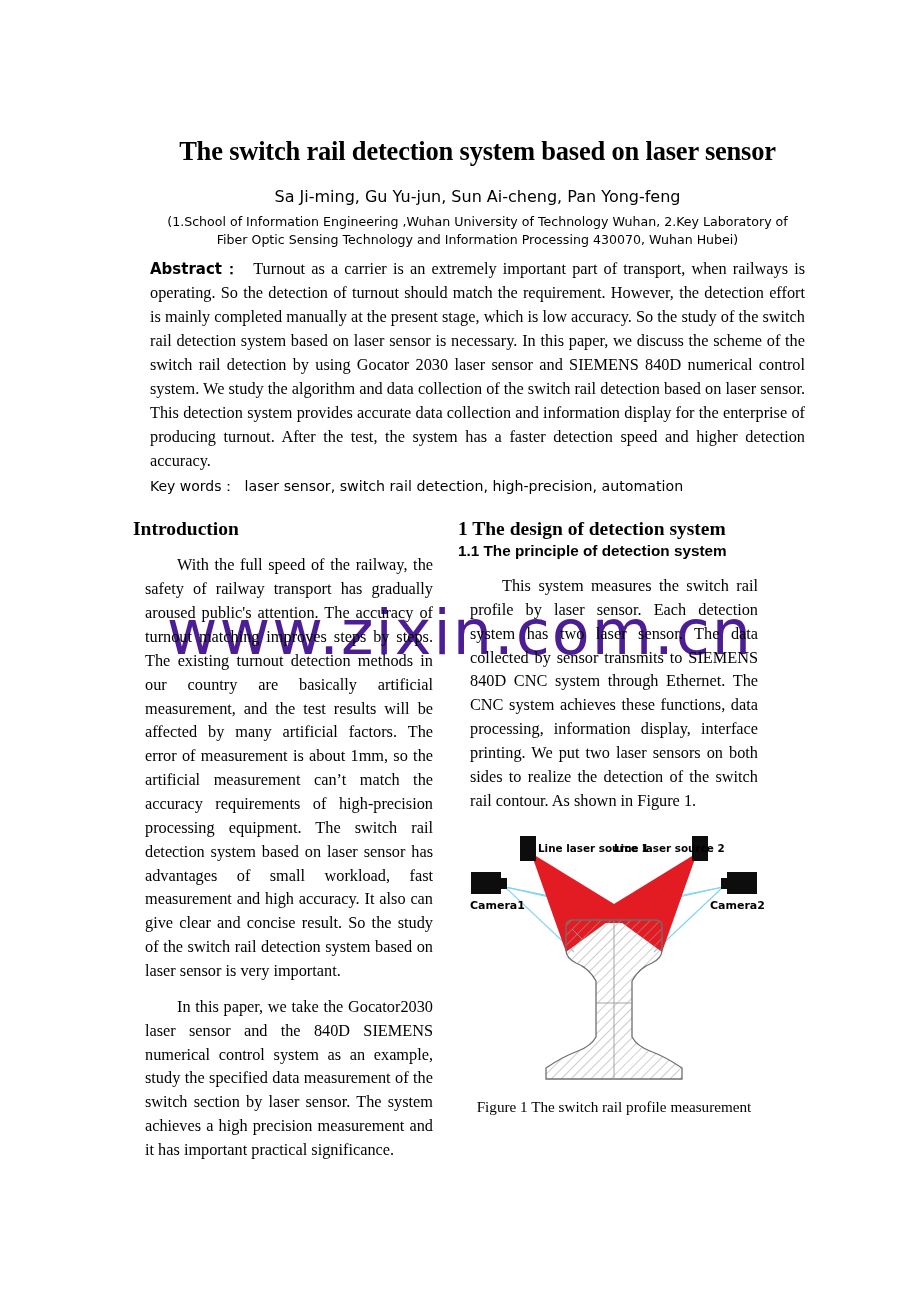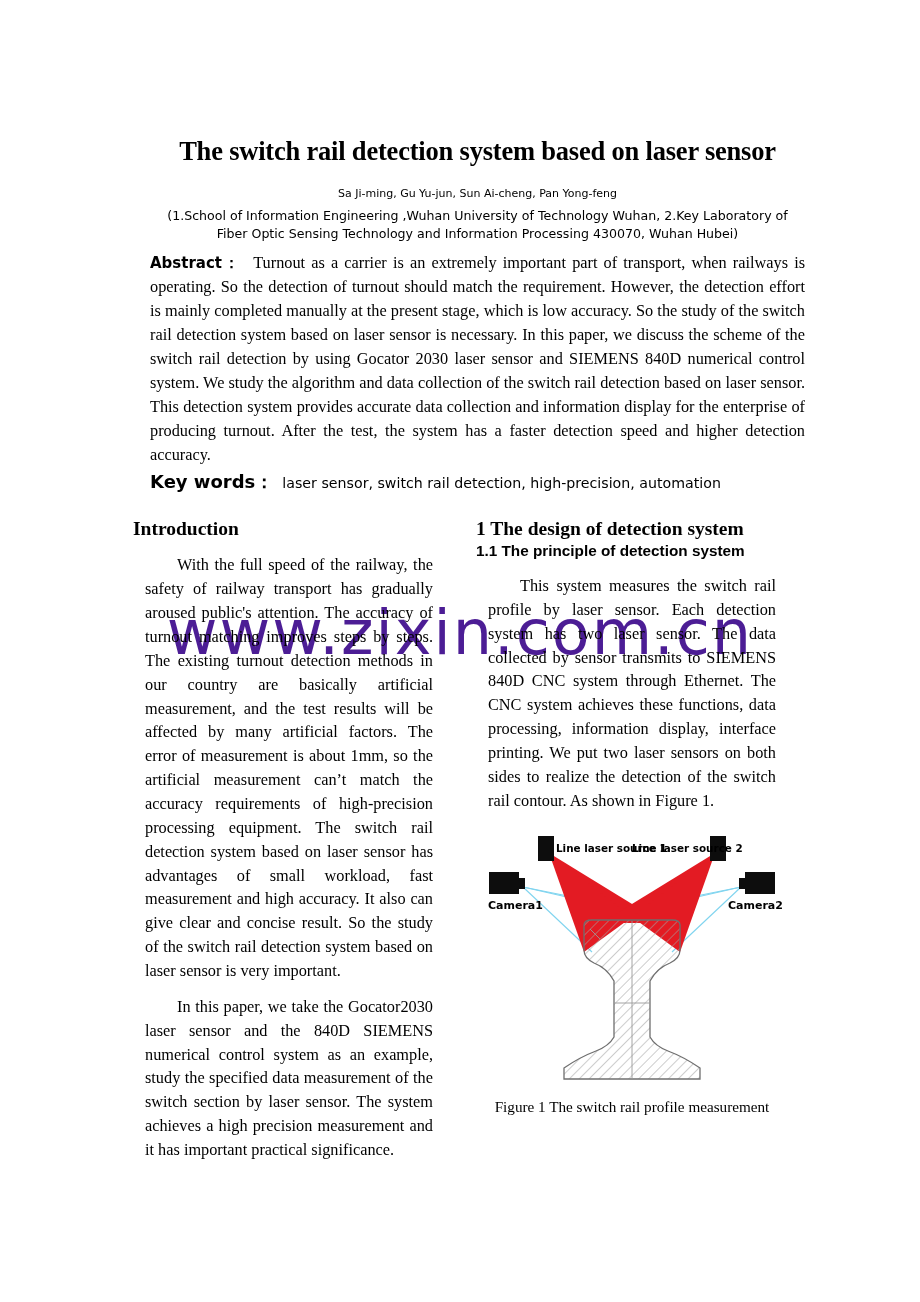--- a/index.html
+++ b/index.html
@@ -59,21 +59,21 @@
     font-weight: bold;
     text-align: center;
     line-height: 1.2;
     letter-spacing: -0.2px;
   }
 
   .authors {
     margin: 0;
     padding-top: 19px;
     font-family: "DejaVu Sans", sans-serif;
-    font-size: 11px;
+    font-size: 16px;
     font-weight: 500;
     text-align: center;
     line-height: 1.25;
   }
 
   .affiliation {
     margin: 0;
     padding-top: 6px;
     font-family: "DejaVu Sans", sans-serif;
     font-size: 12.6px;
@@ -98,36 +98,36 @@
   }
   .abstract-body { font-family: Liberation Serif, serif; }
 
   .keywords-block {
     margin: 0;
     padding-top: 2px;
     line-height: 1.4;
     font-family: "DejaVu Sans", sans-serif;
   }
   .keywords-label {
-    font-size: 18px;
-    font-weight: bold;
+    font-size: 14px;
+    font-weight: normal;
   }
   .keywords-body {
     font-size: 14.2px;
     font-weight: 400;
   }
 
   
   .columns {
     position: absolute;
     left: 133px;
     top: 516px;
     width: 655px;
     display: flex;
-    gap: 31px;
+    gap: 13px;
     z-index: 2;
   }
   .col { width: 312px; }
 
   h2.sec {
     margin: 0 0 0 0;
     font-family: "Liberation Serif", serif;
     font-size: 19.5px;
     font-weight: bold;
     line-height: 1.3;

